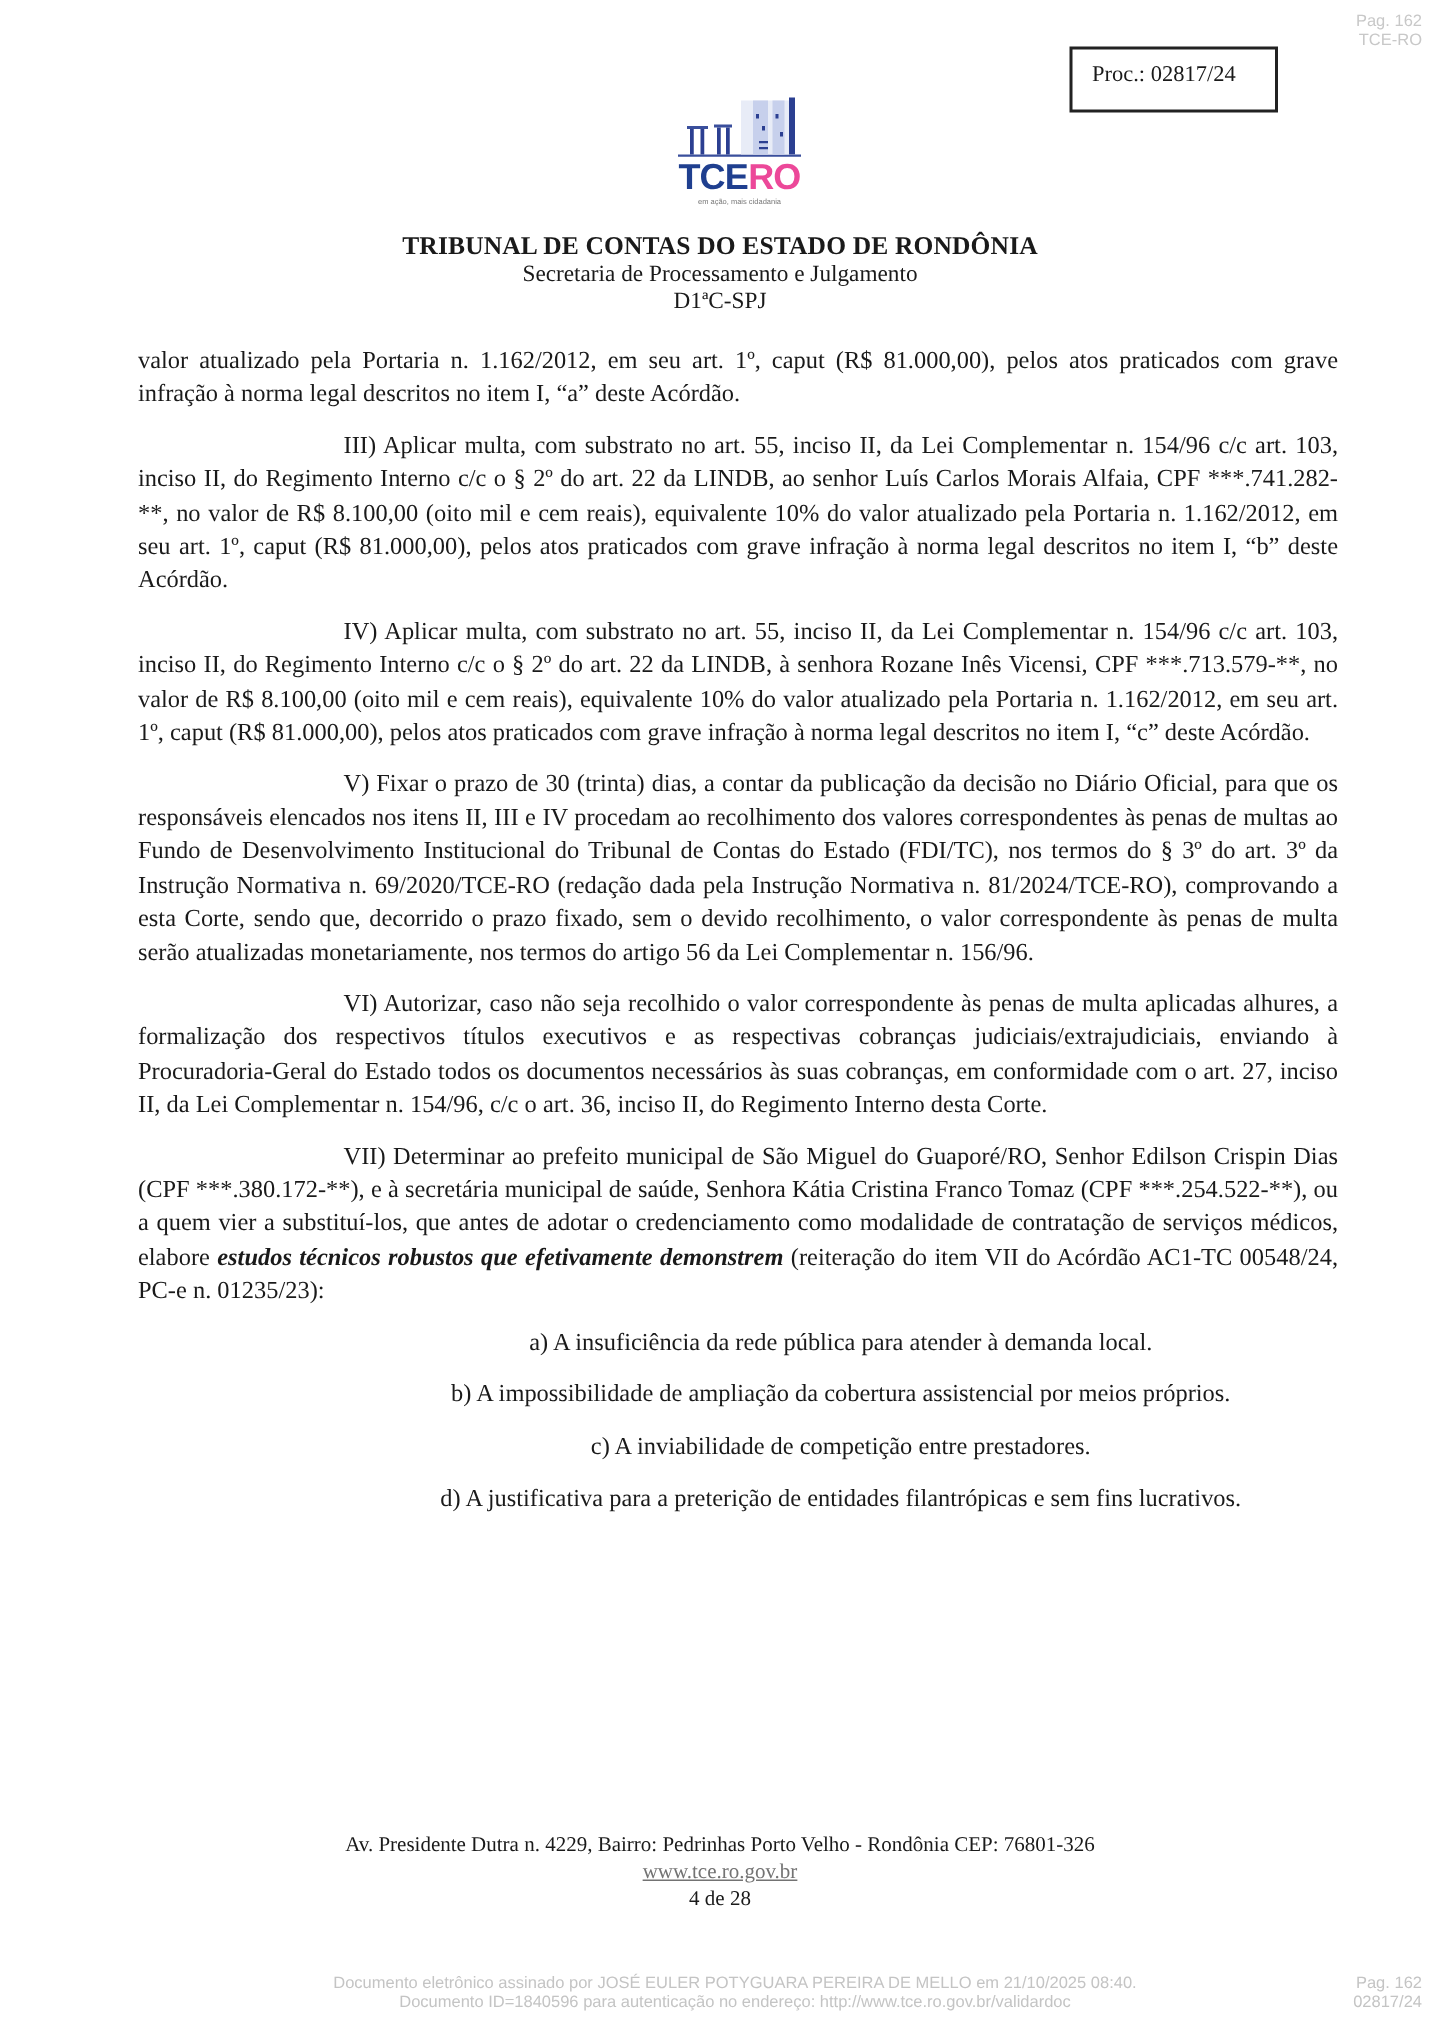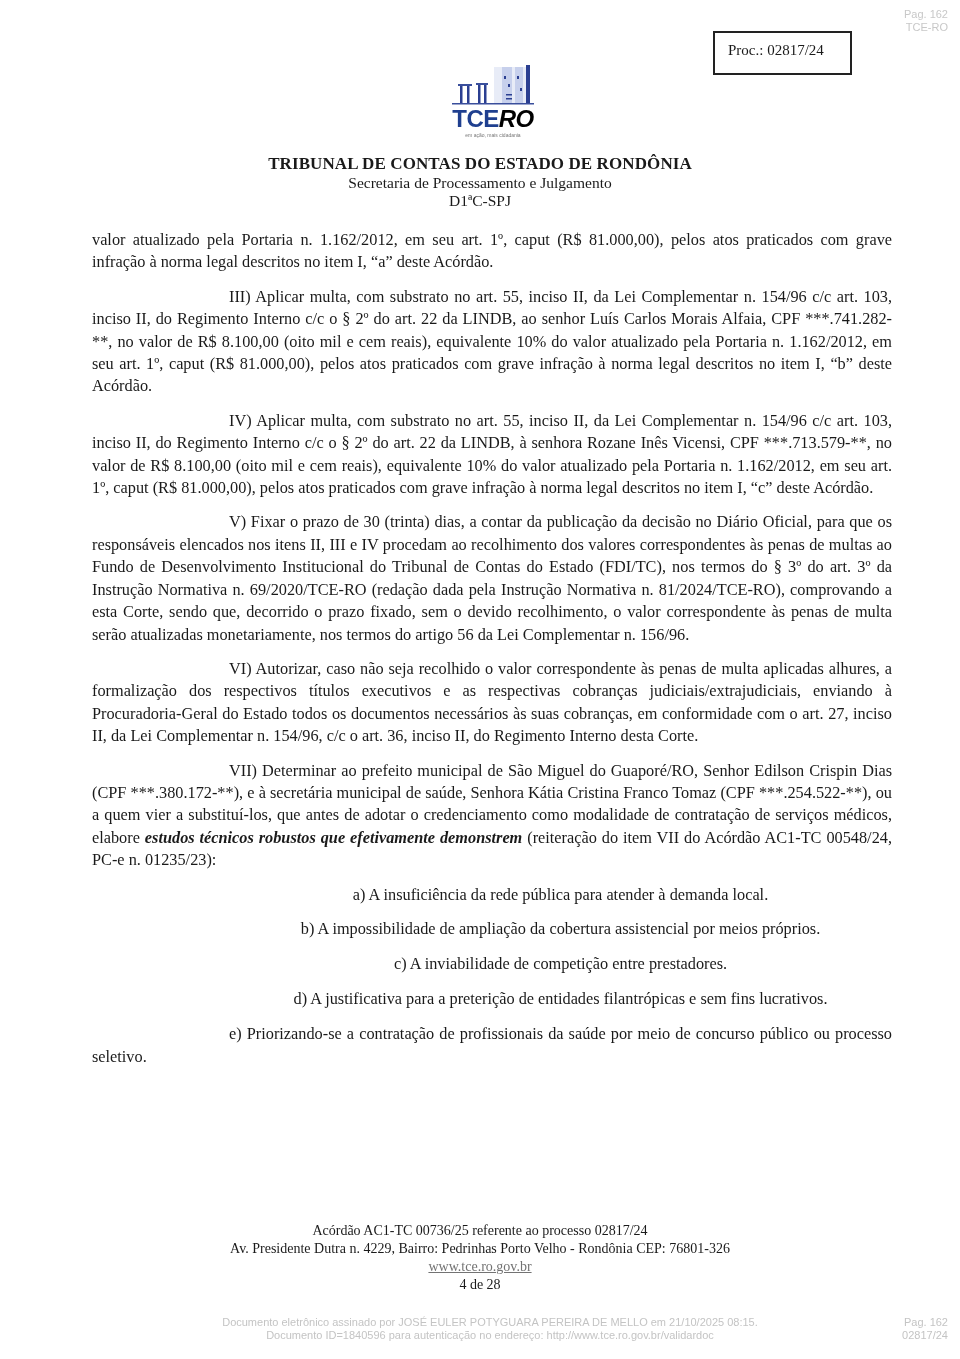--- a/index.html
+++ b/index.html
@@ -56,21 +56,21 @@
       left: 0;
       width: 90px;
       text-align: center;
       font-family: "Liberation Sans", "DejaVu Sans", sans-serif;
       font-weight: bold;
       font-size: 24px;
       letter-spacing: -0.5px;
       line-height: 26px;
     }
     .logo-text .tce { color: #1f3f8f; }
-    .logo-text .ro { color: #000000; font-style: italic; }
+    .logo-text .ro { color: #ec4899; }
     .logo-slogan {
       position: absolute;
       top: 70px;
       left: 0;
       width: 90px;
       text-align: center;
       font-family: "Liberation Sans", "DejaVu Sans", sans-serif;
       font-size: 5px;
       color: #777;
       line-height: 6px;
@@ -209,32 +209,30 @@
   <p class="indent">V) Fixar o prazo de 30 (trinta) dias, a contar da publicação da decisão no Diário Oficial, para que os responsáveis elencados nos itens II, III e IV procedam ao recolhimento dos valores correspondentes às penas de multas ao Fundo de Desenvolvimento Institucional do Tribunal de Contas do Estado (FDI/TC), nos termos do § 3º do art. 3º da Instrução Normativa n. 69/2020/TCE-RO (redação dada pela Instrução Normativa n. 81/2024/TCE-RO), comprovando a esta Corte, sendo que, decorrido o prazo fixado, sem o devido recolhimento, o valor correspondente às penas de multa serão atualizadas monetariamente, nos termos do artigo 56 da Lei Complementar n. 156/96.</p>
   <div class="gap"></div>
   <p class="indent">VI) Autorizar, caso não seja recolhido o valor correspondente às penas de multa aplicadas alhures, a formalização dos respectivos títulos executivos e as respectivas cobranças judiciais/extrajudiciais, enviando à Procuradoria-Geral do Estado todos os documentos necessários às suas cobranças, em conformidade com o art. 27, inciso II, da Lei Complementar n. 154/96, c/c o art. 36, inciso II, do Regimento Interno desta Corte.</p>
   <div class="gap"></div>
   <p class="indent"><span>VII) Determinar ao prefeito municipal de São Miguel do Guaporé/RO, Senhor Edilson Crispin Dias (CPF ***.380.172-**), e à secretária municipal de saúde, Senhora Kátia Cristina Franco Tomaz (CPF ***.254.522-**), ou a quem vier a substituí-los, que antes de adotar o credenciamento como modalidade de contratação de serviços médicos, elabore </span><b>estudos técnicos robustos que efetivamente demonstrem</b><span> (reiteração do item VII do Acórdão AC1-TC 00548/24, PC-e n. 01235/23):</span></p>
   <div class="gap"></div>
   <p class="list-item">a) A insuficiência da rede pública para atender à demanda local.</p>
   <p class="list-item">b) A impossibilidade de ampliação da cobertura assistencial por meios próprios.</p>
   <p class="list-item">c) A inviabilidade de competição entre prestadores.</p>
   <p class="list-item">d) A justificativa para a preterição de entidades filantrópicas e sem fins lucrativos.</p>
-  <p class="list-item last">e) Priorizando-se a contratação de profissionais da saúde por meio de concurso público ou processo seletivo.</p>
 </div>
 
 <div class="footer">
-  <div>Acórdão AC1-TC 00736/25 referente ao processo 02817/24</div>
   <div>Av. Presidente Dutra n. 4229, Bairro: Pedrinhas Porto Velho - Rondônia CEP: 76801-326</div>
   <div><a>www.tce.ro.gov.br</a></div>
   <div>4 de 28</div>
 </div>
 
 <div class="bottom-sig">
   <div class="center">
-    <div>Documento eletrônico assinado por JOSÉ EULER POTYGUARA PEREIRA DE MELLO em 21/10/2025 08:15.</div>
+    <div>Documento eletrônico assinado por JOSÉ EULER POTYGUARA PEREIRA DE MELLO em 21/10/2025 08:40.</div>
     <div>Documento ID=1840596   para autenticação no endereço: http://www.tce.ro.gov.br/validardoc</div>
   </div>
   <div class="right">
     <div>Pag. 162</div>
     <div>02817/24</div>
   </div>
 </div>
 
 </body></html>

